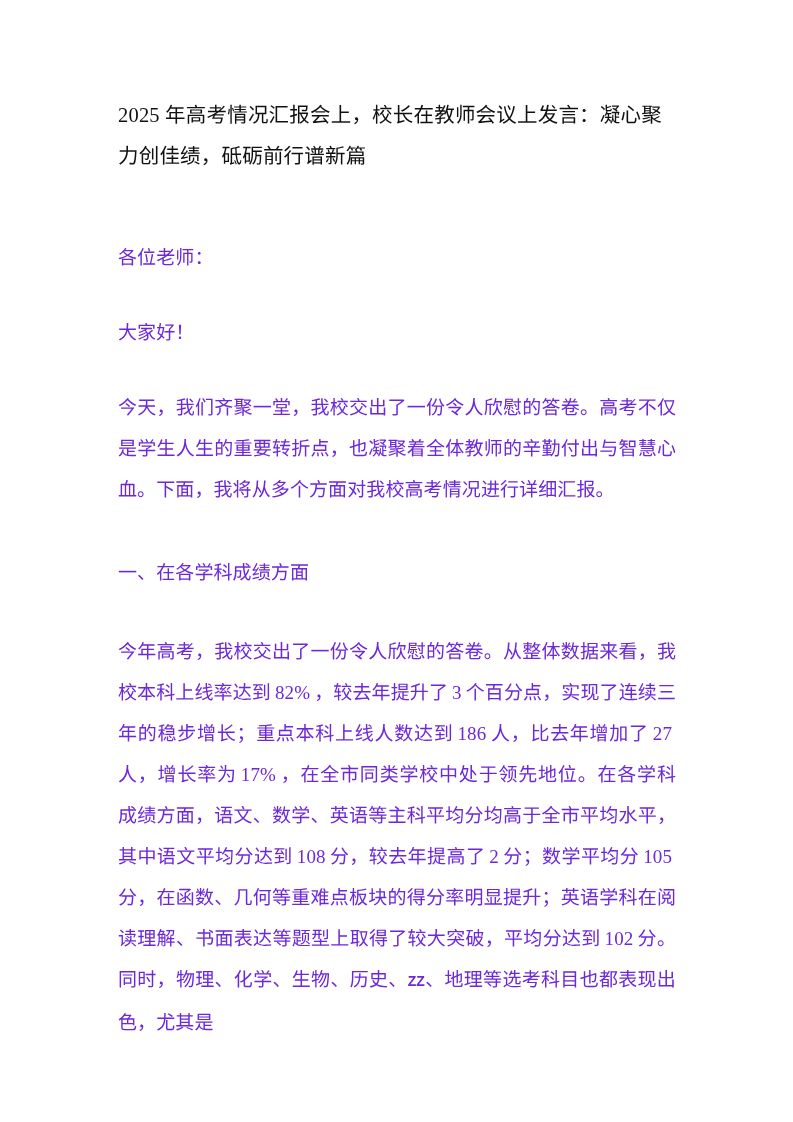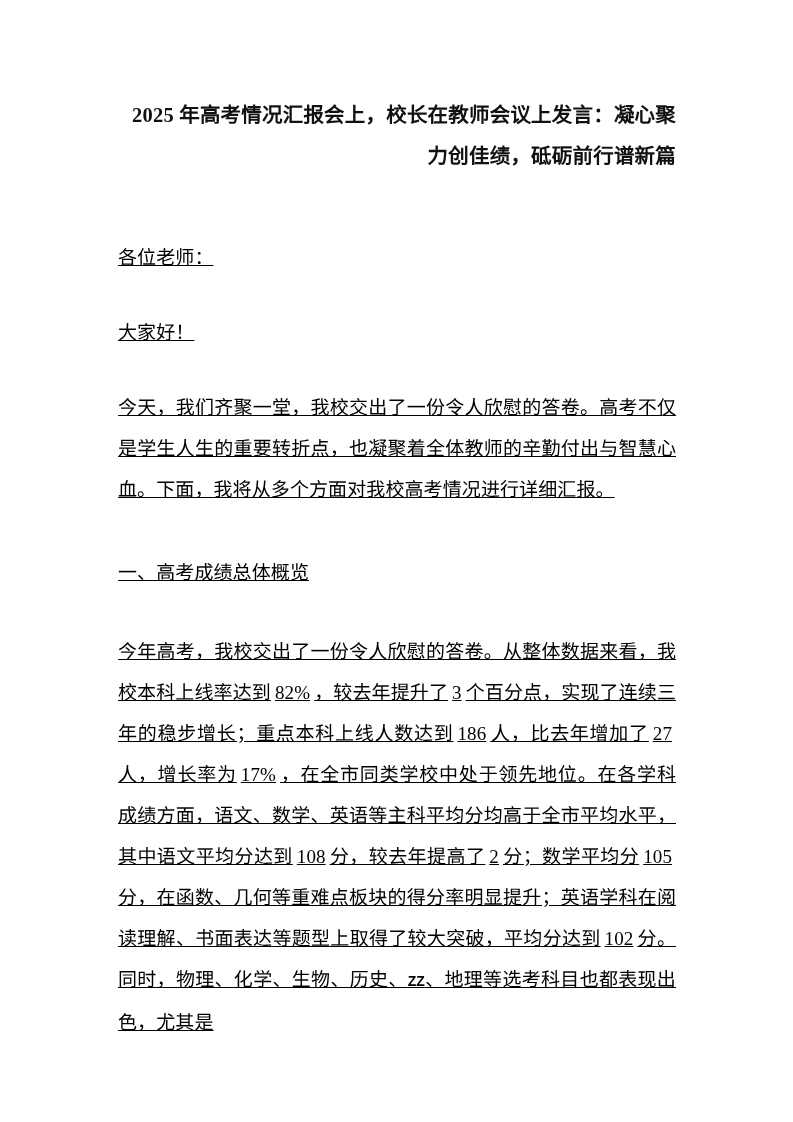--- a/index.html
+++ b/index.html
@@ -22,40 +22,39 @@
   
   .doc-body {
     position: absolute;
     left: 118px;
     top: 0;
     width: 558px;
   }
 
   .doc-title {
     font-family: "Liberation Serif", "DejaVu Serif", serif;
-    font-weight: bold;
+    font-weight: normal;
     font-size: 20.5px;
     line-height: 41px;
     color: #111111;
-    text-align: right;
+    text-align: left;
     margin: 0;
     padding-top: 95px;
     letter-spacing: 0.2px;
   }
 
   .para {
     font-family: "Liberation Serif", "DejaVu Serif", serif;
     font-size: 19px;
     line-height: 41px;
-    color: #000000;
+    color: #6d28d9;
     margin: 0;
     text-align: justify;
     text-justify: inter-ideograph;
     letter-spacing: 0.1px;
-    text-decoration: underline;
   }
 
   .para.greeting-first { padding-top: 60px; }
   .para.greeting-second { padding-top: 34px; }
   .para.intro { padding-top: 34px; }
   .para.section-head { padding-top: 42px; }
   .para.overview { padding-top: 38px; }
 
   
   .num {
@@ -76,18 +75,18 @@
   <div class="doc-body">
 
     <h1 class="doc-title"><span>2025 年高考情况汇报会上，校长在教师会议上发言：凝心聚力创佳绩，砥砺前行谱新篇</span></h1>
 
     <p class="para greeting-first">各位老师：</p>
 
     <p class="para greeting-second">大家好！</p>
 
     <p class="para intro">今天，我们齐聚一堂，我校交出了一份令人欣慰的答卷。高考不仅是学生人生的重要转折点，也凝聚着全体教师的辛勤付出与智慧心血。下面，我将从多个方面对我校高考情况进行详细汇报。</p>
 
-    <p class="para section-head">一、高考成绩总体概览</p>
+    <p class="para section-head">一、在各学科成绩方面</p>
 
     <p class="para overview"><span>今年高考，我校交出了一份令人欣慰的答卷。从整体数据来看，我校本科上线率达到</span><span class="num">82%</span><span>，较去年提升了</span><span class="num">3</span><span>个百分点，实现了连续三年的稳步增长；重点本科上线人数达到</span><span class="num">186</span><span>人，比去年增加了</span><span class="num">27</span><span>人，增长率为</span><span class="num">17%</span><span>，在全市同类学校中处于领先地位。在各学科成绩方面，语文、数学、英语等主科平均分均高于全市平均水平，其中语文平均分达到</span><span class="num">108</span><span>分，较去年提高了</span><span class="num">2</span><span>分；数学平均分</span><span class="num">105</span><span>分，在函数、几何等重难点板块的得分率明显提升；英语学科在阅读理解、书面表达等题型上取得了较大突破，平均分达到</span><span class="num">102</span><span>分。同时，物理、化学、生物、历史、</span><span class="redaction">ZZ</span><span>、地理等选考科目也都表现出色，尤其是</span></p>
 
   </div>
 </div>
 
 </body></html>

